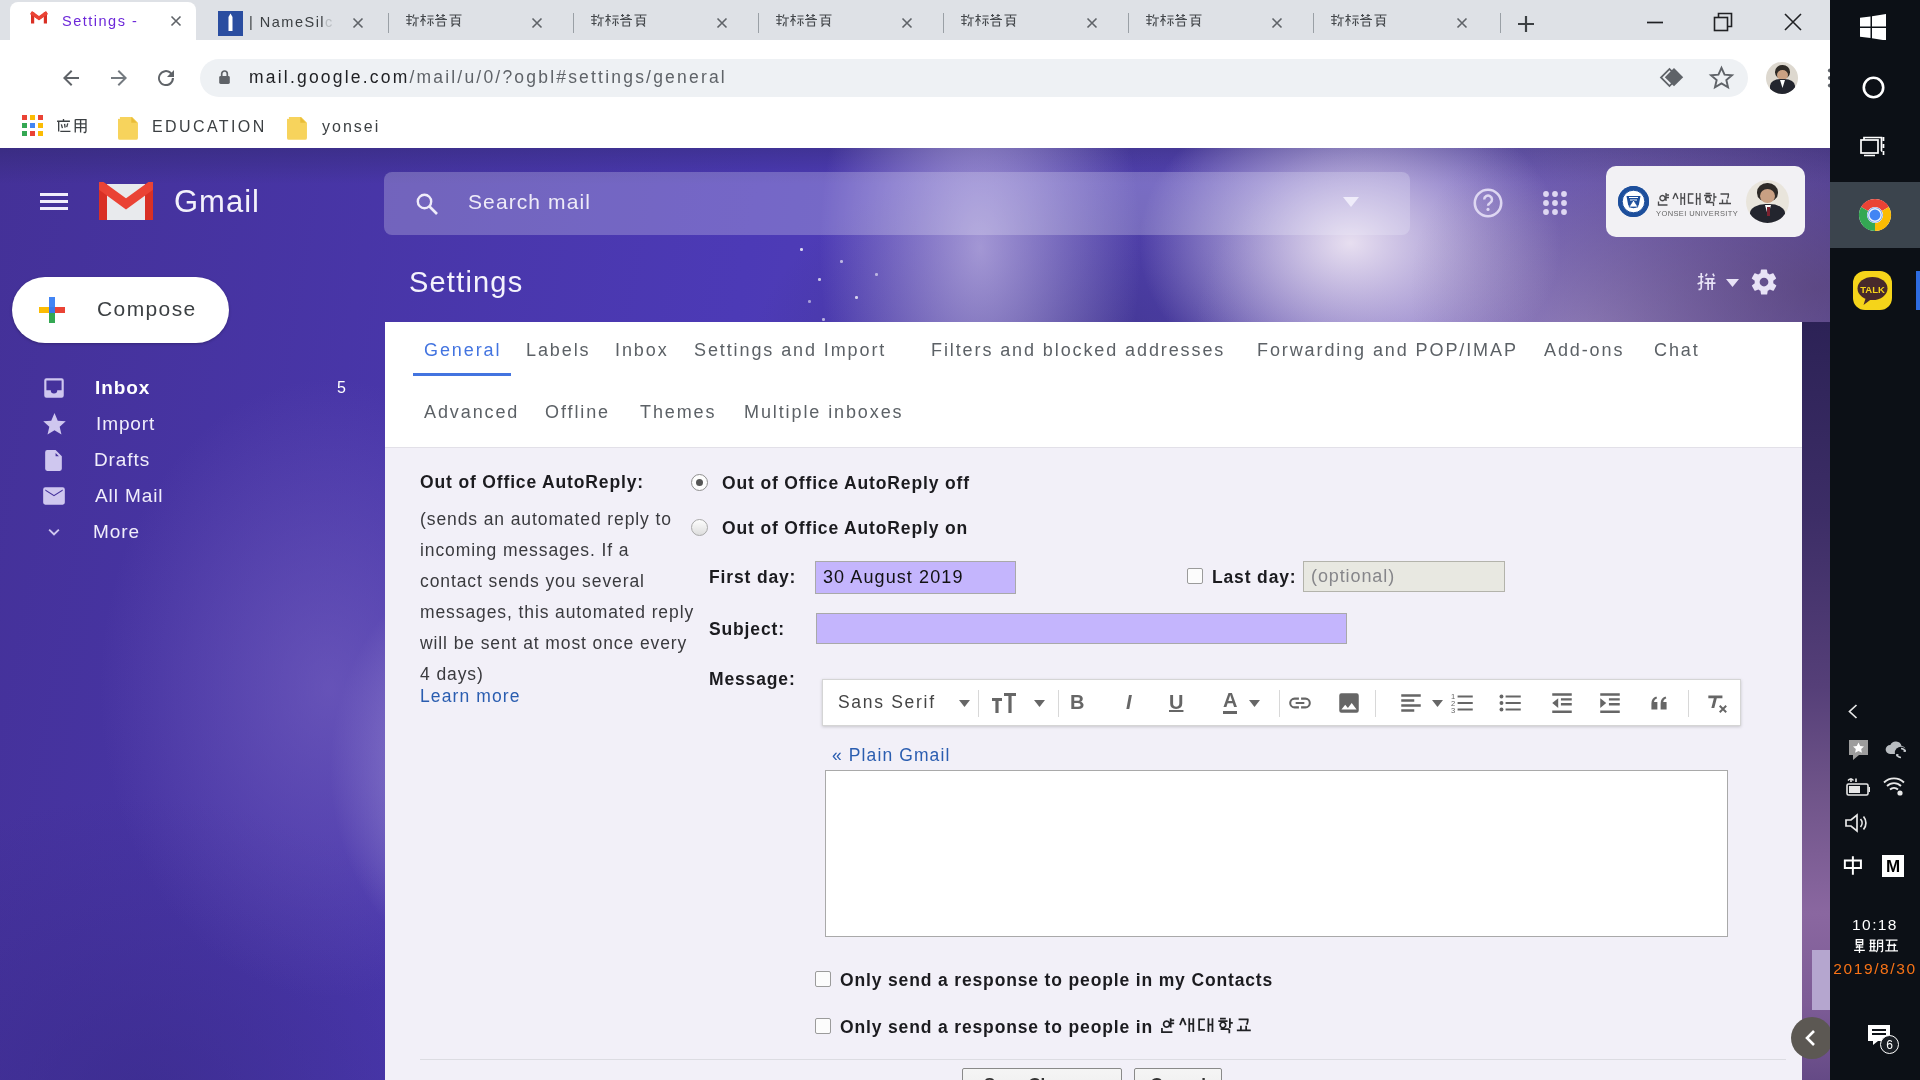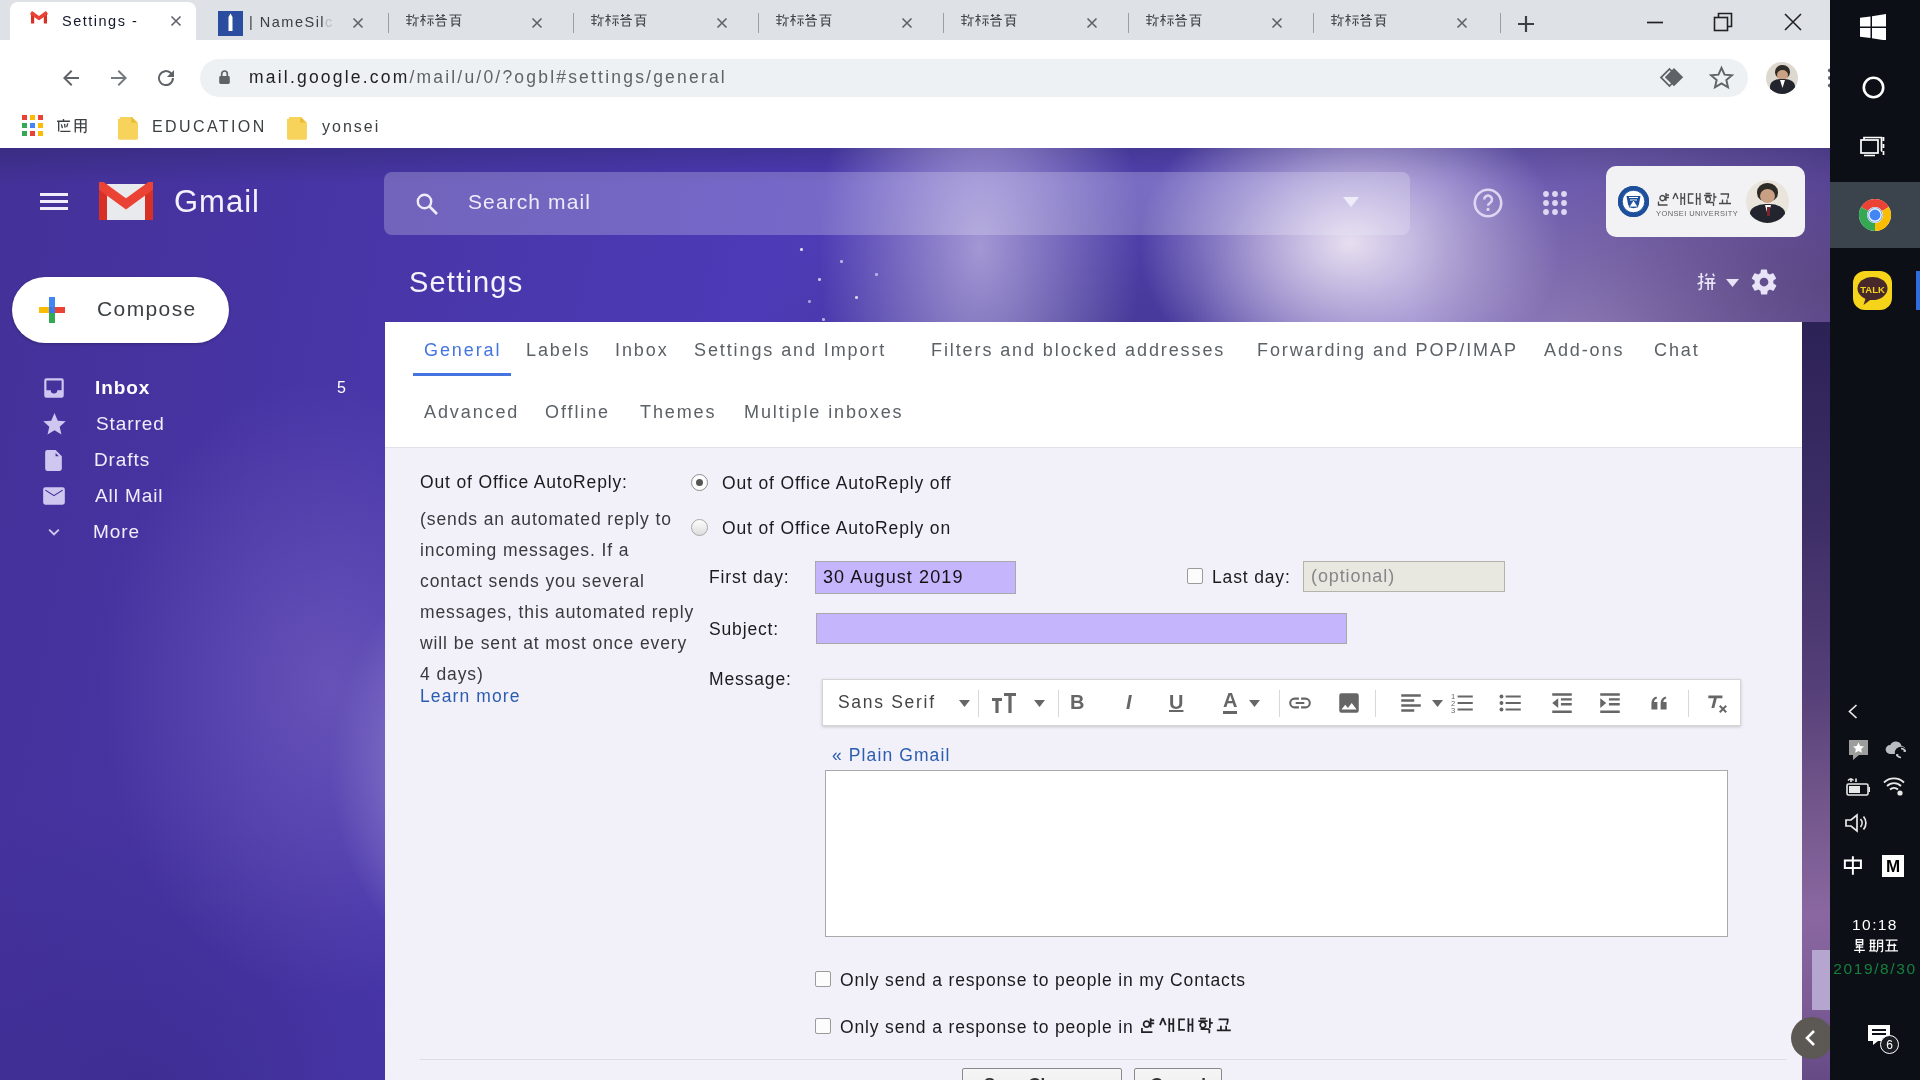--- a/index.html
+++ b/index.html
@@ -33,21 +33,21 @@
       radial-gradient(520px 420px at 140px 950px, rgba(54,40,132,.55), rgba(54,40,132,0) 72%),
       linear-gradient(180deg, rgba(44,38,100,.4) 0px, rgba(44,38,100,0) 36px),
       linear-gradient(100deg, #443198 0%, #4c3ab6 38%, #5645b6 60%, #4e3ca8 100%);
   }
   .sideitem { position:absolute; left:41px; height:30px; display:flex; align-items:center; }
   .sicon { flex:0 0 auto; } .sideitem svg { margin-right:0; } 
   .slab { margin-left:28px; font-size:19px; letter-spacing:0.9px; color:#f1eefb; }
   .sideitem .abs { position:absolute; }
   #card { left:385px; top:174px; width:1417px; height:758px; background:#fff; }
   .tabitem { position:absolute; top:18px; font-size:18px; letter-spacing:1.9px; color:#5c6166; }
-  .cbold { position:absolute; font-size:17.5px; font-weight:400; letter-spacing:0.85px; color:#1b1b1f; }
+  .cbold { position:absolute; font-size:17.5px; font-weight:700; letter-spacing:0.85px; color:#1b1b1f; }
   .inputbox { background:#c4b5fd; border:1px solid #a9a9a9; }
   .checkbox { width:16px; height:16px; background:#fcfcfc; border:1px solid #9b9b9b; border-radius:2px; }
   .btn { background:linear-gradient(#f5f5f5,#ededed); border:1px solid #8a8a8a; border-radius:2px; }
   #fmtbar { left:437px; top:357px; width:919px; height:47px; background:#fff; border:1px solid #d5d5d5;
             box-shadow:0 1px 3px rgba(0,0,0,0.18); }
   .fsep { position:absolute; top:10px; width:1px; height:27px; background:#d8d8d8; }
 
   
   #taskbar { left:1830px; top:0; width:90px; height:1080px; background:#0c1016; }
 </style>
@@ -108,21 +108,21 @@
   </svg>
   <div class="abs" id="tabstrip">
     <div id="activetab">
       <svg class="abs" style="left:20px;top:7px" width="18" height="18" viewBox="0 0 18 18">
         <path d="M1.5 4 9 9.5 16.5 4" fill="none" stroke="#ea4335" stroke-width="3"></path>
         <path d="M1.5 4v10h2.6V7.5L9 11l4.9-3.5V14h2.6V4" fill="none" stroke="#d93025" stroke-width="0"></path>
         <rect x="1" y="3.2" width="3.2" height="11.3" fill="#d93025"></rect>
         <rect x="13.8" y="3.2" width="3.2" height="11.3" fill="#d93025"></rect>
         <path d="M1 3.5 9 9.2l8-5.7" fill="none" stroke="#ea4335" stroke-width="3.4"></path>
       </svg>
-      <span class="abs" style="left:52px;top:11px;font-size:14.5px;letter-spacing:1.5px;color:#0f172a">Settings -</span>
+      <span class="abs" style="left:52px;top:11px;font-size:14.5px;letter-spacing:1.5px;color:#6d28d9">Settings -</span>
       <svg class="abs" style="left:158px;top:11px" width="16" height="16" viewBox="0 0 16 16">
           <path d="M3.5 3.5l9 9M12.5 3.5l-9 9" stroke="#5f6368" stroke-width="1.6"></path>
         </svg>
     </div>
 
     <div class="tab" style="left:212px;width:176px">
       <svg class="abs" style="left:6px;top:2px" width="25" height="25" viewBox="0 0 25 25">
           <rect width="25" height="25" fill="#2a4da0"></rect>
           <rect x="10.5" y="6" width="4" height="14" fill="#fff"></rect>
           <path d="M10.5 6l2-3.5 2 3.5z" fill="#fff"></path>
@@ -382,21 +382,21 @@
         <svg width="26" height="26" viewBox="0 0 24 24" class="sicon">
           <path fill="#cfc7ef" d="M19 3H5a2 2 0 0 0-2 2v14a2 2 0 0 0 2 2h14a2 2 0 0 0 2-2V5a2 2 0 0 0-2-2zm0 2v9h-4a3 3 0 0 1-6 0H5V5h14z"></path>
         </svg>
         <span class="slab" style="font-weight:700;color:#fff">Inbox</span>
         <span class="abs" style="left:296px;font-size:16px;color:#fff">5</span>
       </div>
     <div class="sideitem" style="top:261px">
         <svg width="27" height="27" viewBox="0 0 24 24" class="sicon">
           <path fill="#cfc7ef" d="M12 1.8l2.9 6.8 7.1.6-5.4 4.7 1.6 7L12 17l-6.2 3.9 1.6-7L2 9.2l7.1-.6z"></path>
         </svg>
-        <span class="slab">Starred</span>
+        <span class="slab">Import</span>
       </div>
     <div class="sideitem" style="top:297px">
         <svg width="25" height="25" viewBox="0 0 24 24" class="sicon">
           <path fill="#cfc7ef" d="M14 2H6a2 2 0 0 0-2 2v16a2 2 0 0 0 2 2h12a2 2 0 0 0 2-2V8zm0 2.8L17.2 8H14z"></path>
         </svg>
         <span class="slab">Drafts</span>
       </div>
     <div class="sideitem" style="top:333px">
         <svg width="26" height="26" viewBox="0 0 24 24" class="sicon">
           <path fill="#cfc7ef" d="M20 4H4a2 2 0 0 0-2 2v12a2 2 0 0 0 2 2h16a2 2 0 0 0 2-2V6a2 2 0 0 0-2-2zm0 3.2-8 5-8-5V6l8 5 8-5z"></path>
@@ -609,21 +609,21 @@
         <use href="#g-zhong"></use>
       </svg>
     <div class="abs" style="left:52px;top:855px;width:22px;height:22px;background:#fff;color:#000;font-size:17px;font-weight:700;text-align:center;line-height:23px">M</div>
 
     <div class="abs" style="left:0;top:916px;width:90px;text-align:center;font-size:15.5px;letter-spacing:1.4px;color:#fff">10:18</div>
     <svg class="abs" style="left:22px;top:938px" width="46" height="16" viewBox="0 0 46 16" stroke="#fff" stroke-width="1.25">
         <use href="#g-xing" transform="scale(1.07)"></use>
         <use href="#g-qi" x="15" transform="scale(1.07)"></use>
         <use href="#g-wu" x="30" transform="scale(1.07)"></use>
       </svg>
-    <div class="abs" style="left:0;top:960px;width:90px;text-align:center;font-size:15.5px;letter-spacing:1.6px;color:#15803d">2019/8/30</div>
+    <div class="abs" style="left:0;top:960px;width:90px;text-align:center;font-size:15.5px;letter-spacing:1.6px;color:#f97316">2019/8/30</div>
 
     <svg class="abs" style="left:36px;top:1023px" width="26" height="24" viewBox="0 0 26 24">
         <path d="M2 2h22v16h-12l-5 4v-4H2z" fill="#fff"></path>
         <path d="M6 7h14M6 11h14" stroke="#0c1016" stroke-width="1.8"></path>
       </svg>
     <div class="abs" style="left:50px;top:1035px;width:19px;height:19px;border-radius:50%;background:#1a1e24;border:1.5px solid #fff;color:#fff;font-size:12px;text-align:center;line-height:18px">6</div>
   </div>
 </div>
 
 </body></html>

